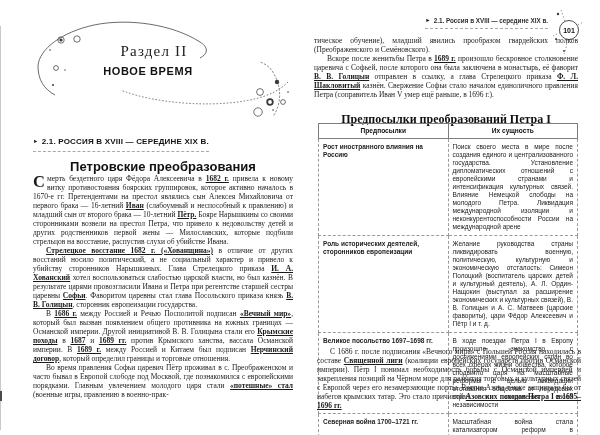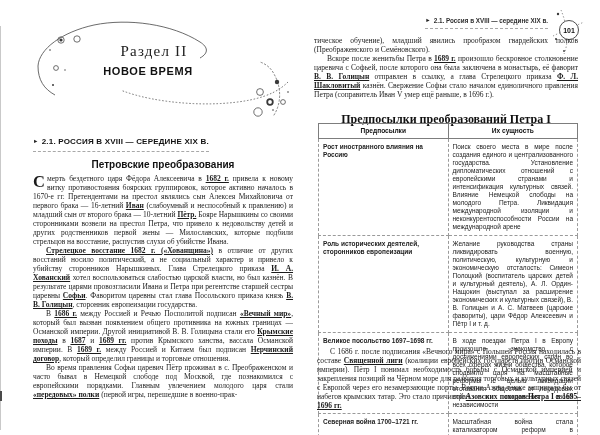--- a/index.html
+++ b/index.html
@@ -23,21 +23,21 @@
     font-family:"Liberation Sans", sans-serif;
     font-weight:bold;font-size:8px;letter-spacing:.2px;color:#111;
   }
   .section-heading .inner{
     display:inline-block;border-bottom:1px dashed #a8a8a8;padding-bottom:5px;
   }
   .marker{font-size:5.5px;color:#222;margin-right:3px;vertical-align:1px;}
 
   .subheading{
     left:33px;top:159px;width:260px;text-align:center;
-    font-family:"Liberation Sans", sans-serif;font-weight:bold;font-size:10px;color:#111;
+    font-family:"Liberation Sans", sans-serif;font-weight:bold;font-size:13px;color:#111;
   }
 
   
   .body-col{font-size:7.5px;line-height:9px;text-align:justify;color:#1b1b1b;}
   #left-body{left:33px;top:174px;width:260px;}
   #right-body{left:314px;top:36px;width:264px;}
   #right-closing{left:317px;top:347px;width:264px;}
   .para{margin:0;text-indent:13px;}
   .para.noindent{text-indent:0;}
   .dropcap{
@@ -114,21 +114,21 @@
 <div class="abs section-heading">
   <span class="inner"><span class="marker">►</span><span>2.1. РОССИЯ В XVIII — СЕРЕДИНЕ XIX В.</span></span>
 </div>
 
 <div class="abs subheading">Петровские преобразования</div>
 
 <div id="left-body" class="abs body-col">
   <p class="para noindent"><span class="dropcap">С</span><span><span>мерть бездетного царя Фёдора Алексеевича в </span><b>1682 г.</b><span> привела к новому витку противостояния боярских группировок, которое активно началось в 1670-е гг. Претендентами на престол являлись сын Алексея Михайловича от первого брака — 16-летний </span><b>Иван</b><span> (слабоумный и неспособный к правлению) и младший сын от второго брака — 10-летний </span><b>Пётр.</b><span> Бояре Нарышкины со своими сторонниками возвели на престол Петра, что привело к недовольству детей и других родственников первой жены — Милославских, которые подбили стрельцов на восстание, распустив слухи об убийстве Ивана.</span></span></p>
   <p class="para"><b>Стрелецкое восстание 1682 г. («Хованщина»)</b><span> в отличие от других восстаний носило политический, а не социальный характер и привело к убийству сторонников Нарышкиных. Глава Стрелецкого приказа </span><b>И. А. Хованский</b><span> хотел воспользоваться слабостью царской власти, но был казнён. В результате царями провозгласили Ивана и Петра при регентстве старшей сестры царевны </span><b>Софьи</b><span>. Фаворитом царевны стал глава Посольского приказа князь </span><b>В. В. Голицын</b><span>, сторонник европеизации государства.</span></p>
   <p class="para"><span>В </span><b>1686 г.</b><span> между Россией и Речью Посполитой подписан </span><b>«Вечный мир»</b><span>, который был вызван появлением общего противника на южных границах — Османской империи. Другой инициативой В. В. Голицына стали его </span><b>Крымские походы</b><span> в </span><b>1687</b><span> и </span><b>1689 гг.</b><span> против Крымского ханства, вассала Османской империи. В </span><b>1689 г.</b><span> между Россией и Китаем был подписан </span><b>Нерчинский договор</b><span>, который определил границы и торговые отношения.</span></p>
-  <p class="para"><span>Во время правления Софьи царевич Пётр проживал в с. Преображенском и часто бывал в Немецкой слободе под Москвой, где познакомился с европейскими порядками. Главным увлечением молодого царя стали </span><b>«передовых» полки</b><span> (первой игры, перешедшие в военно-прак-</span></p>
+  <p class="para"><span>Во время правления Софьи царевич Пётр проживал в с. Преображенском и часто бывал в Европой слободе под Москвой, где познакомился с европейскими порядками. Главным увлечением молодого царя стали </span><b>«потешные» стал</b><span> (военные игры, правлению в военно-прак-</span></p>
 </div>
 
 <div class="abs runhead">
   <span class="inner"><span class="marker">►</span><span>2.1. Россия в XVIII — середине XIX в.</span></span>
 </div>
 
 <svg id="badge" class="abs" viewBox="0 0 36 48" xmlns="http://www.w3.org/2000/svg">
   <path d="M10,2 C15,14 19,32 13,46" fill="none" stroke="#6a6a6a" stroke-width="0.7" stroke-dasharray="1.4 2"></path>
   <path d="M2,28 C10,24 24,18 33,14" fill="none" stroke="#6a6a6a" stroke-width="0.7" stroke-dasharray="1.4 2"></path>
   <circle cx="18" cy="22" r="9.5" fill="#ffffff" stroke="#3a3a3a" stroke-width="0.9"></circle>

